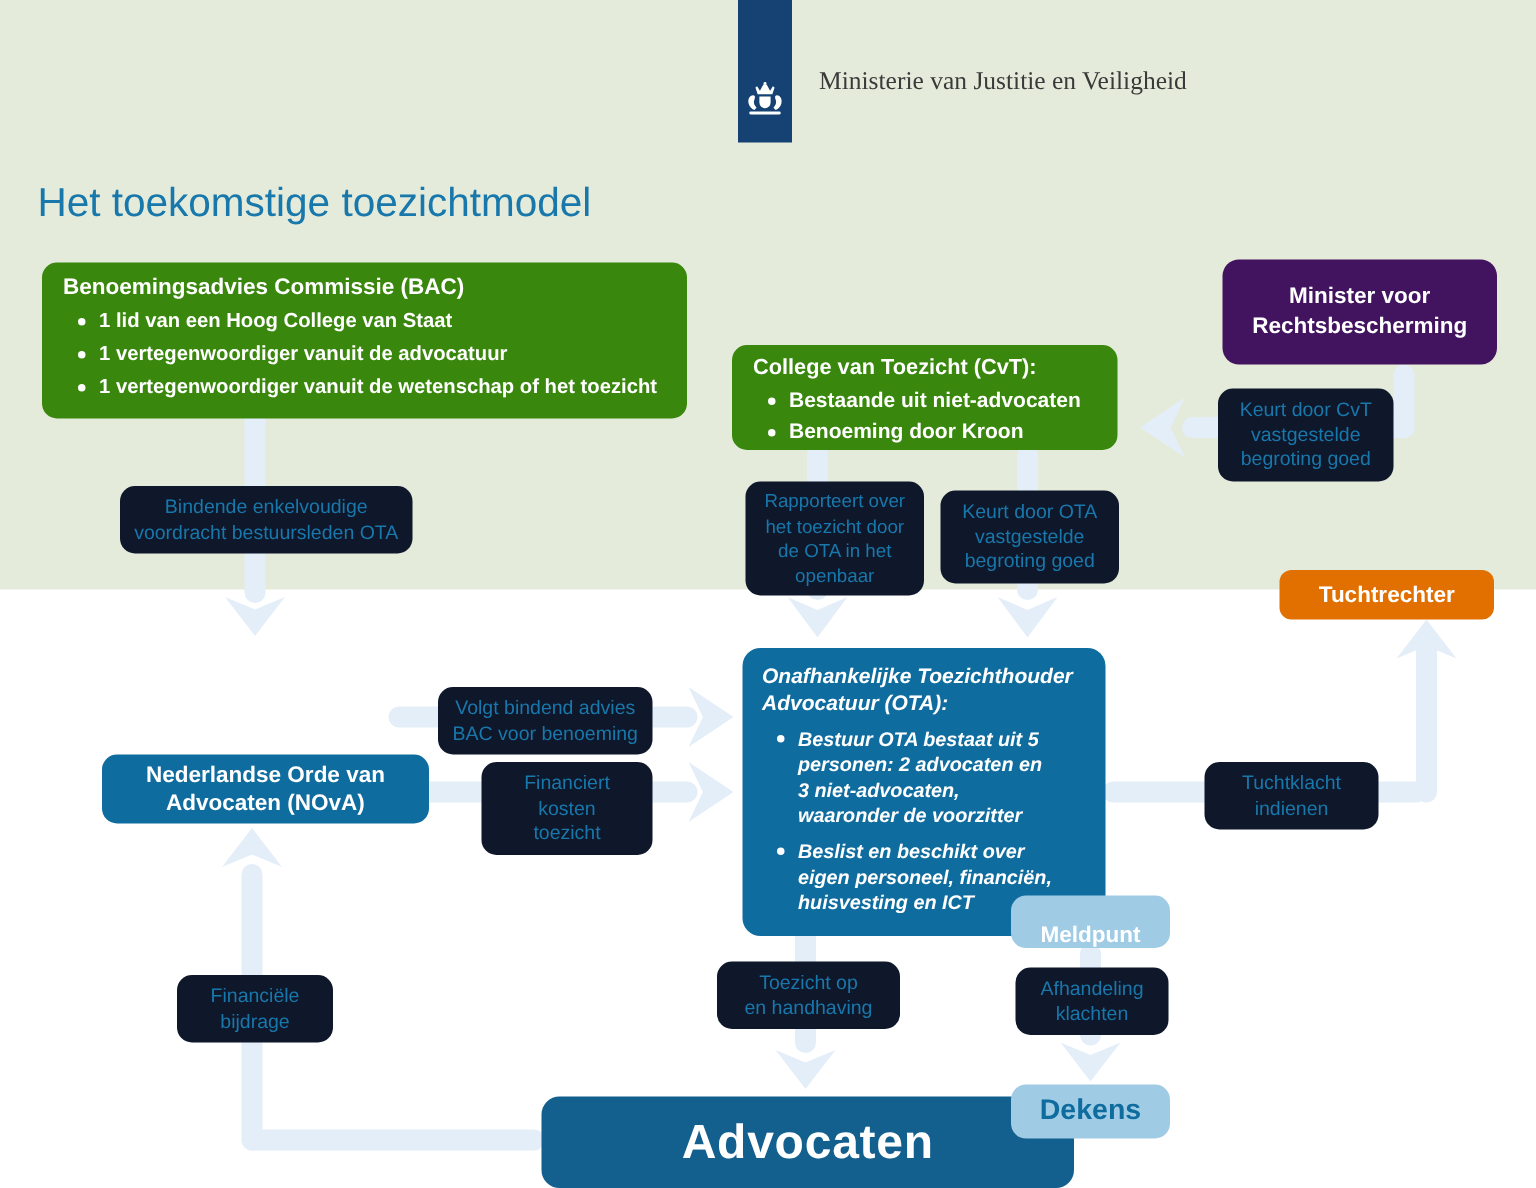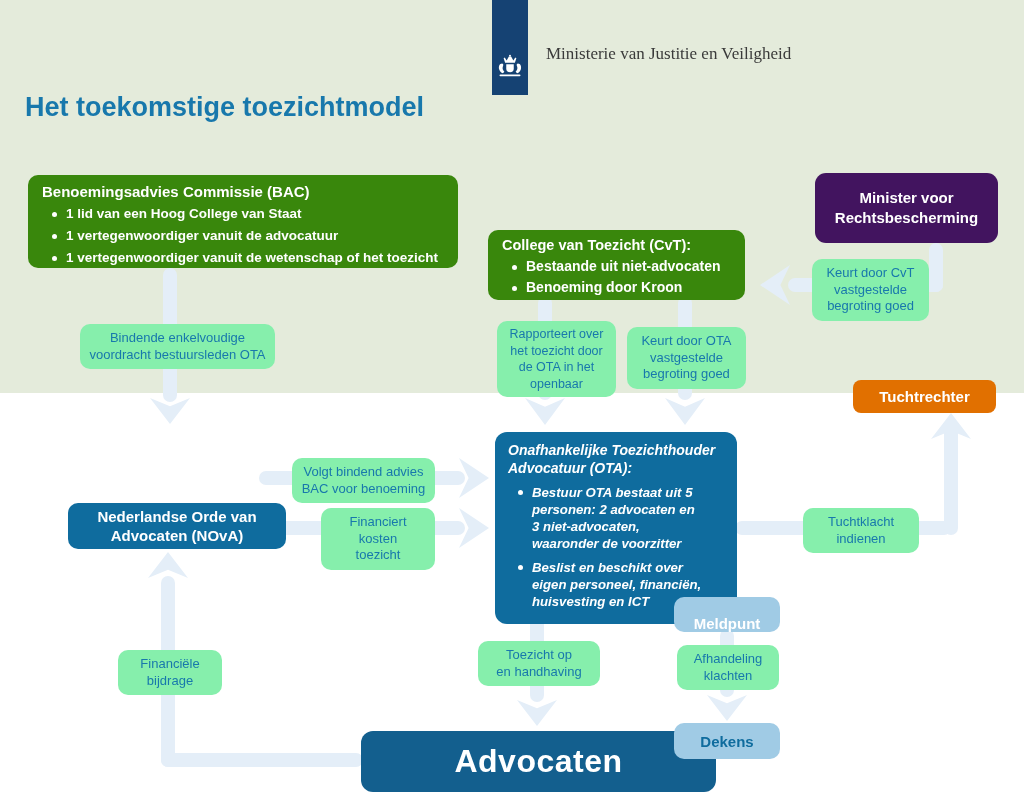--- a/index.html
+++ b/index.html
@@ -10,55 +10,55 @@
   
   .green-section{position:absolute;left:0;top:0;width:1024px;height:393px;background:#e4ebdb;}
   
   .logo-banner{position:absolute;left:492px;top:0;width:36px;height:95px;background:#154273;z-index:3;}
   .crest{position:absolute;left:3px;bottom:10px;width:30px;height:34px;}
   .ministry-name{
     position:absolute;left:546px;top:44px;font-family:"Liberation Serif",serif;
     font-size:17px;color:#3a3a3a;z-index:3;white-space:nowrap;
   }
   .page-title{
-    position:absolute;left:25px;top:92px;font-size:27px;font-weight:bold;color:#1878ac;z-index:3;white-space:nowrap;
+    position:absolute;left:25px;top:120px;font-size:27px;font-weight:normal;color:#1878ac;z-index:3;white-space:nowrap;
   }
   
   .node{position:absolute;box-sizing:border-box;border-radius:10px;color:#fff;font-weight:bold;z-index:3;}
   .node-title{font-size:15px;line-height:20px;white-space:pre-line;}
   .bullets{list-style:none;margin:1px 0 0 0;padding:0 0 4px 10px;}
   .bullets li{display:flex;align-items:flex-start;margin-top:2px;line-height:20px;}
   .bullets li .dot{flex:0 0 auto;width:5px;height:5px;border-radius:50%;background:#fff;margin:8px 9px 0 0;}
   .bullets li .btxt{white-space:pre-line;}
 
-  #node-bac{left:28px;top:175px;width:430px;height:93px;background:#39870c;padding:7px 14px;font-size:13.5px;}
+  #node-bac{left:28px;top:175px;width:430px;height:104px;background:#39870c;padding:7px 14px;font-size:13.5px;}
   #node-minister{left:815px;top:173px;width:183px;height:70px;background:#42145f;border-radius:11px;
     display:flex;align-items:center;justify-content:center;text-align:center;font-size:15px;line-height:20px;white-space:pre-line;}
   #node-cvt{left:488px;top:230px;width:257px;height:70px;background:#39870c;padding:6px 14px;font-size:14px;}
   #node-cvt .node-title{font-size:14.5px;line-height:19px;}
   #node-cvt .bullets li{line-height:19px;}
   #node-ota{left:495px;top:432px;width:242px;min-height:183px;background:#0f6c9e;border-radius:12px;padding:10px 13px;font-size:13.2px;font-style:italic;}
   #node-ota .node-title{font-size:14px;line-height:17.5px;margin-bottom:5px;}
   #node-ota .bullets li{line-height:17px;margin-top:7px;}
   #node-ota .bullets li .dot{margin-top:6px;}
   #node-algemene-raad{left:80px;top:460px;width:179px;height:37px;background:#0f6c9e;
     display:flex;align-items:center;justify-content:center;font-size:15px;}
   #node-nova{left:68px;top:503px;width:218px;height:46px;background:#0f6c9e;
     display:flex;align-items:center;justify-content:center;text-align:center;font-size:15px;line-height:19px;white-space:pre-line;}
   #node-tuchtrechter{left:853px;top:380px;width:143px;height:33px;background:#e17000;border-radius:8px;
     display:flex;align-items:center;justify-content:center;font-size:15px;}
   #node-meldpunt{left:674px;top:597px;width:106px;height:35px;background:#a0cbe5;border-radius:10px;
     display:flex;align-items:flex-end;justify-content:center;font-size:15px;z-index:4;}
   #node-dekens{left:674px;top:723px;width:106px;height:36px;background:#a0cbe5;border-radius:10px;
-    display:flex;align-items:center;justify-content:center;font-size:15px;color:#0f6c9e;z-index:4;}
+    display:flex;align-items:center;justify-content:center;font-size:19px;color:#0f6c9e;z-index:4;}
   #node-advocaten{left:361px;top:731px;width:355px;height:61px;background:#135f8e;border-radius:12px;
     display:flex;align-items:center;justify-content:center;font-size:32px;letter-spacing:.5px;}
   
   .flow-label{
-    position:absolute;background:#86efac;border-radius:10px;color:#1878ac;
+    position:absolute;background:#0f172a;border-radius:10px;color:#1878ac;
     font-size:13px;line-height:16.5px;display:flex;align-items:center;justify-content:center;
     text-align:center;white-space:pre-line;padding:6px 8px;box-sizing:border-box;z-index:2;
   }
   #label-bindende{left:80px;top:324px;width:195px;min-height:42px;}
   #label-rapporteert{left:497px;top:321px;width:119px;min-height:67px;font-size:12.5px;padding:5px 4px;}
   #label-keurt-ota{left:627px;top:327px;width:119px;min-height:55px;}
   #label-keurt-cvt{left:812px;top:259px;width:117px;min-height:55px;}
   #label-volgt{left:292px;top:458px;width:143px;min-height:41px;}
   #label-financiert{left:321px;top:508px;width:114px;min-height:41px;}
   #label-tuchtklacht{left:803px;top:508px;width:116px;min-height:41px;}

